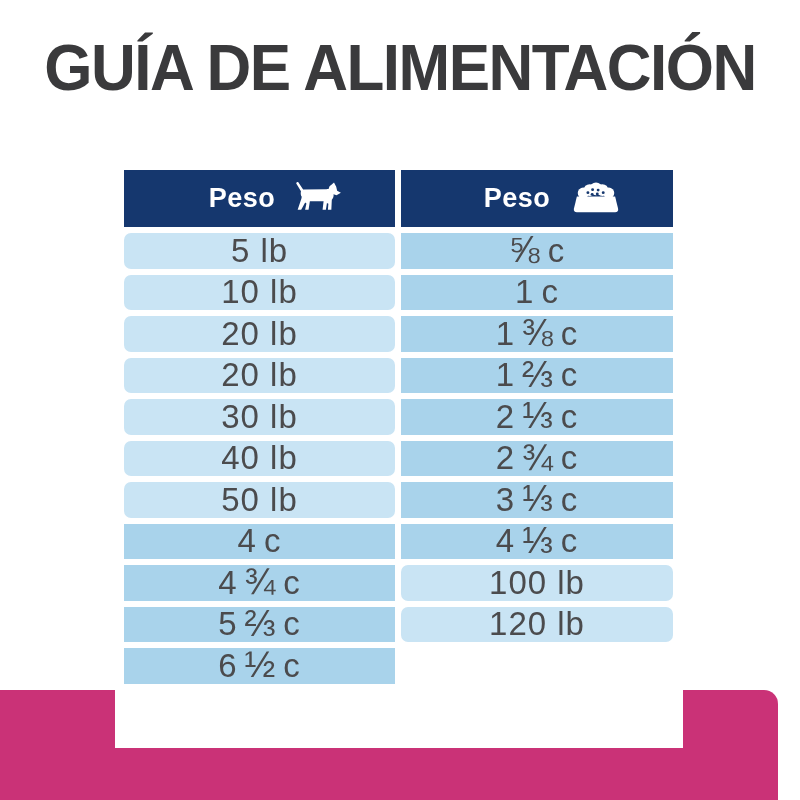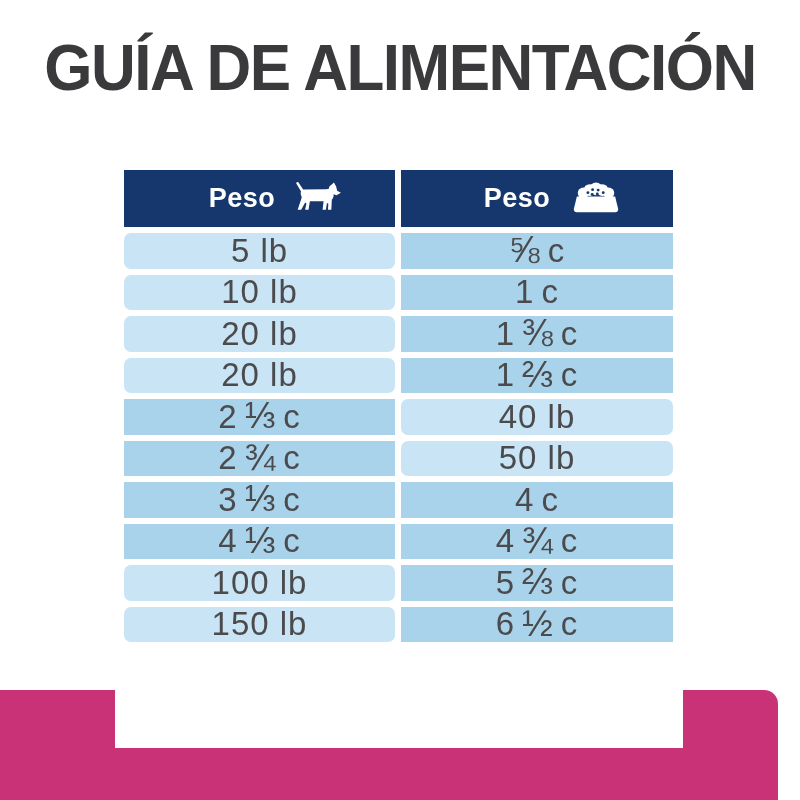--- a/index.html
+++ b/index.html
@@ -108,20 +108,21 @@
         <span class="unit">c</span>
     </div>
 
     <div class="td weight">20 lb</div>
     <div class="td cups">
       <span class="whole">1</span>
         <span class="frac">⅔</span>
         <span class="unit">c</span>
     </div>
 
+    <div class="td weight">30 lb</div>
     <div class="td cups">
       <span class="whole">2</span>
         <span class="frac">⅓</span>
         <span class="unit">c</span>
     </div>
 
     <div class="td weight">40 lb</div>
     <div class="td cups">
       <span class="whole">2</span>
         <span class="frac">¾</span>
@@ -152,21 +153,21 @@
         <span class="unit">c</span>
     </div>
 
     <div class="td weight">100 lb</div>
     <div class="td cups">
       <span class="whole">5</span>
         <span class="frac">⅔</span>
         <span class="unit">c</span>
     </div>
 
-    <div class="td weight">150 lb</div>
+    <div class="td weight">120 lb</div>
     <div class="td cups">
       <span class="whole">6</span>
         <span class="frac">½</span>
         <span class="unit">c</span>
     </div>
 
   </div>
 </div>
 
 </body></html>

